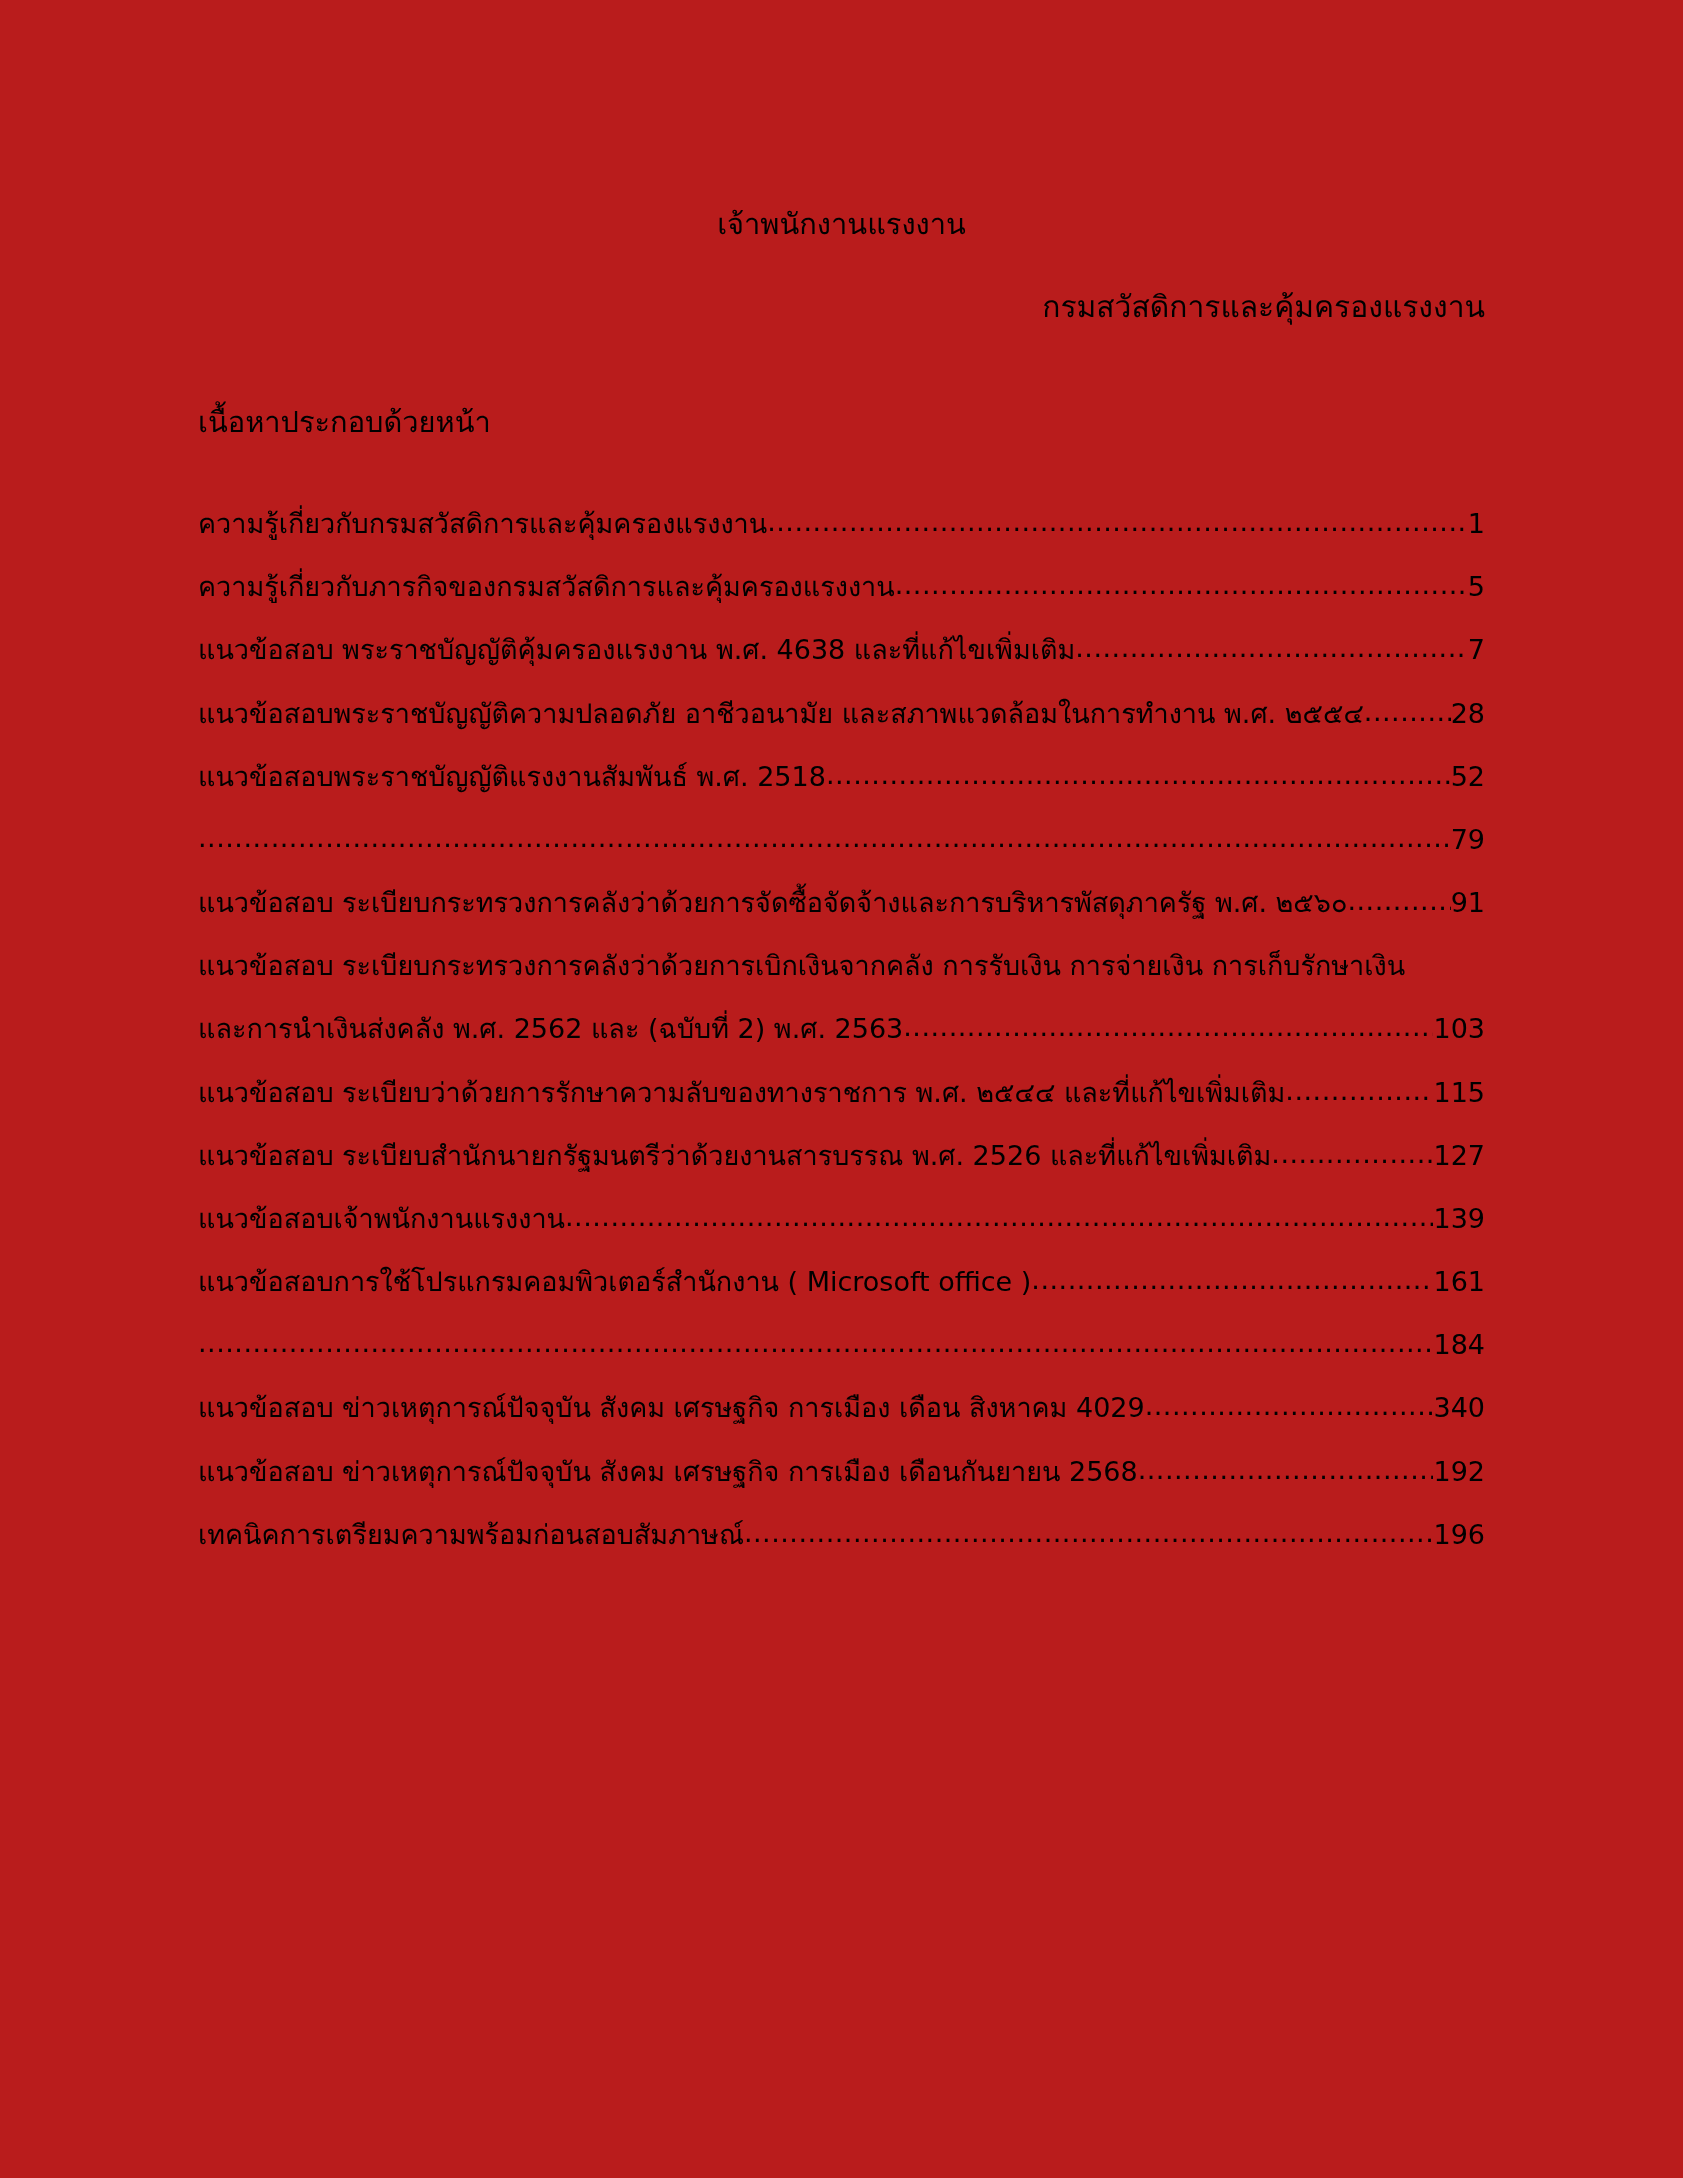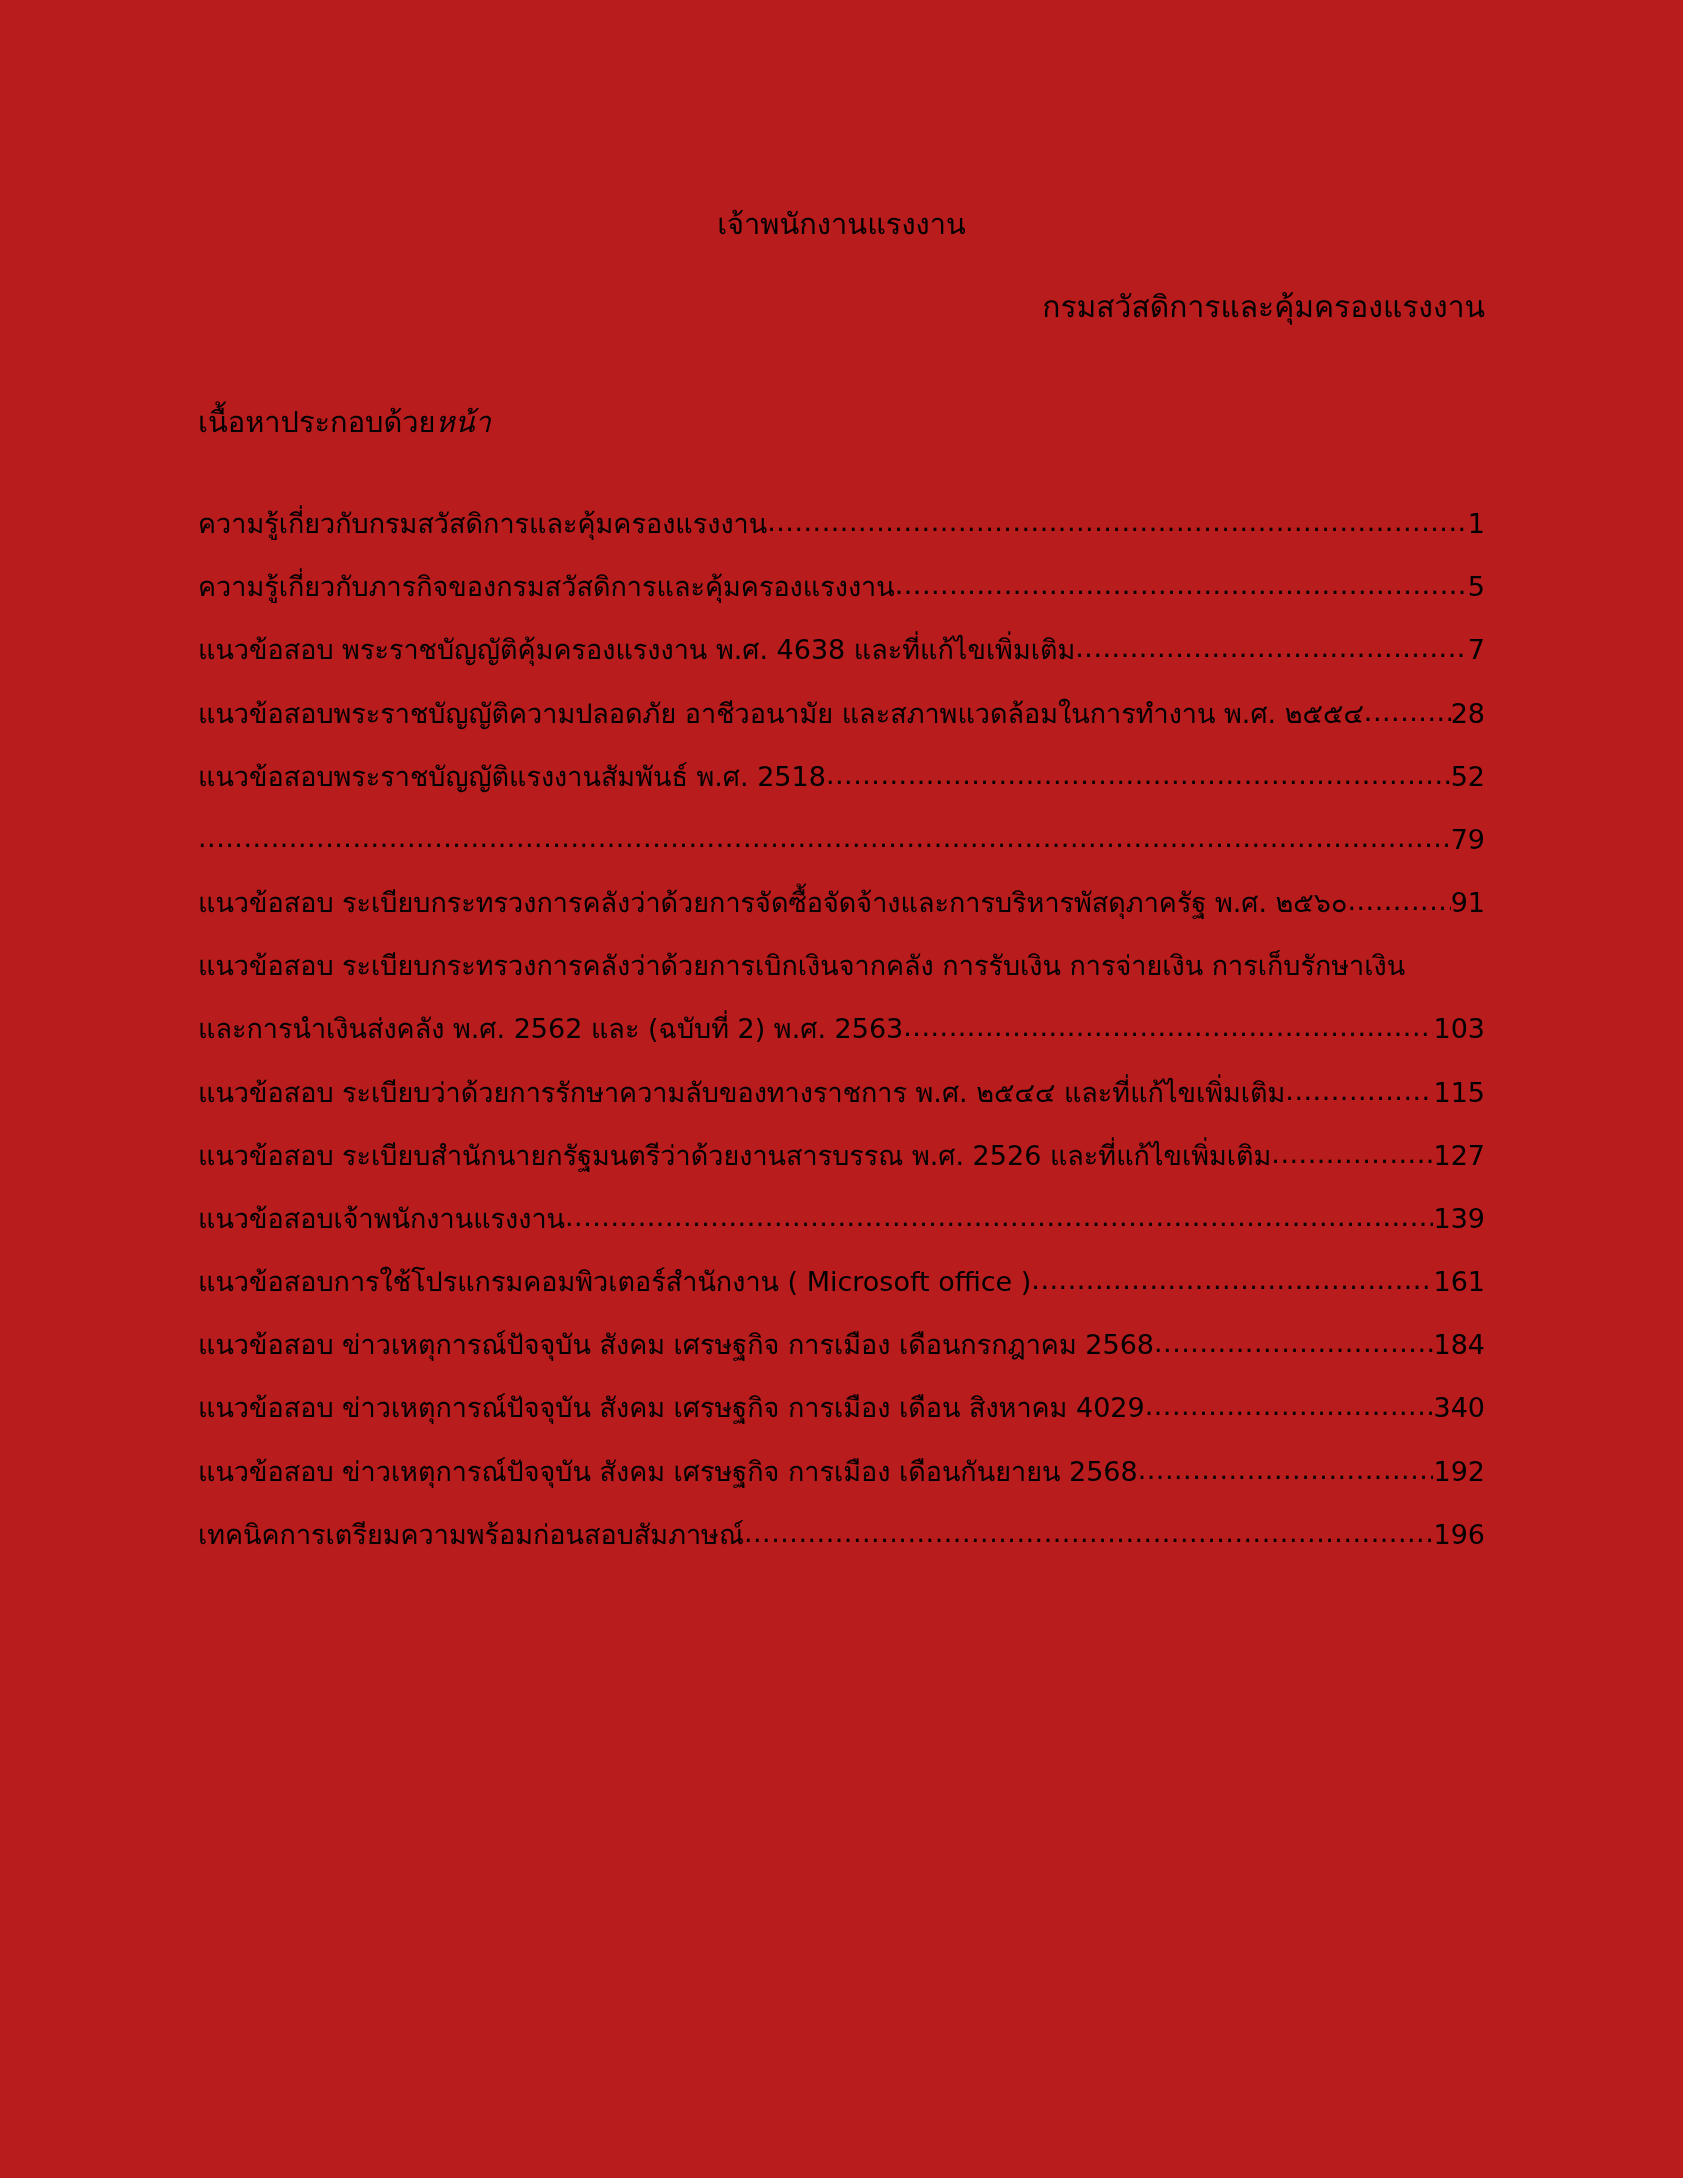--- a/index.html
+++ b/index.html
@@ -38,21 +38,21 @@
   }
   .toc-header {
     display: flex;
     justify-content: flex-start;
     align-items: baseline;
     font-size: 29px;
     padding-top: 77px;
     padding-right: 2px;
   }
   .toc-header .col-left { text-align: left; }
-  .toc-header .col-right { text-align: right; padding-right: 16px; font-style: italic; }
+  .toc-header .col-right { text-align: right; padding-right: 16px; }
 
   .toc-list {
     padding-top: 61px;
   }
   .toc-entry {
     margin-bottom: 27px;
   }
   .toc-line {
     display: flex;
     align-items: baseline;
@@ -183,21 +183,20 @@
       </div>
       <div class="toc-entry">
         <div class="toc-line">
           <span class="label">แนวข้อสอบการใช้โปรแกรมคอมพิวเตอร์สำนักงาน ( Microsoft office )</span>
           <span class="leader"></span>
           <span class="page-num">161</span>
         </div>
       </div>
       <div class="toc-entry">
         <div class="toc-line">
-          <span class="label">แนวข้อสอบ ข่าวเหตุการณ์ปัจจุบัน สังคม เศรษฐกิจ การเมือง เดือนกรกฎาคม 2568</span>
           <span class="leader"></span>
           <span class="page-num">184</span>
         </div>
       </div>
       <div class="toc-entry">
         <div class="toc-line">
           <span class="label">แนวข้อสอบ ข่าวเหตุการณ์ปัจจุบัน สังคม เศรษฐกิจ การเมือง เดือน สิงหาคม 4029</span>
           <span class="leader"></span>
           <span class="page-num">340</span>
         </div>

